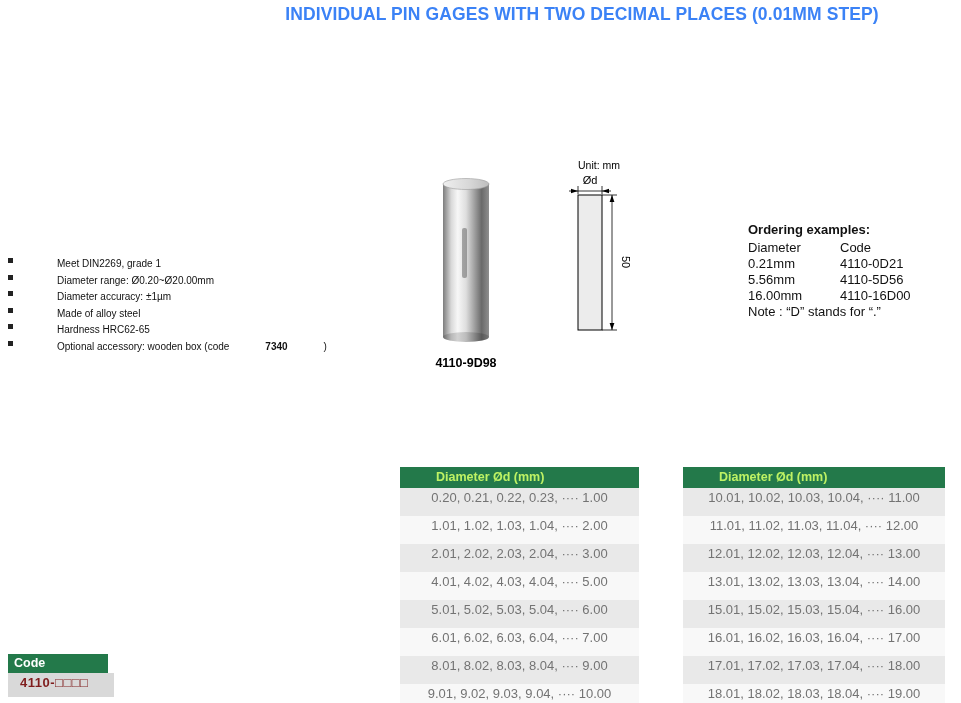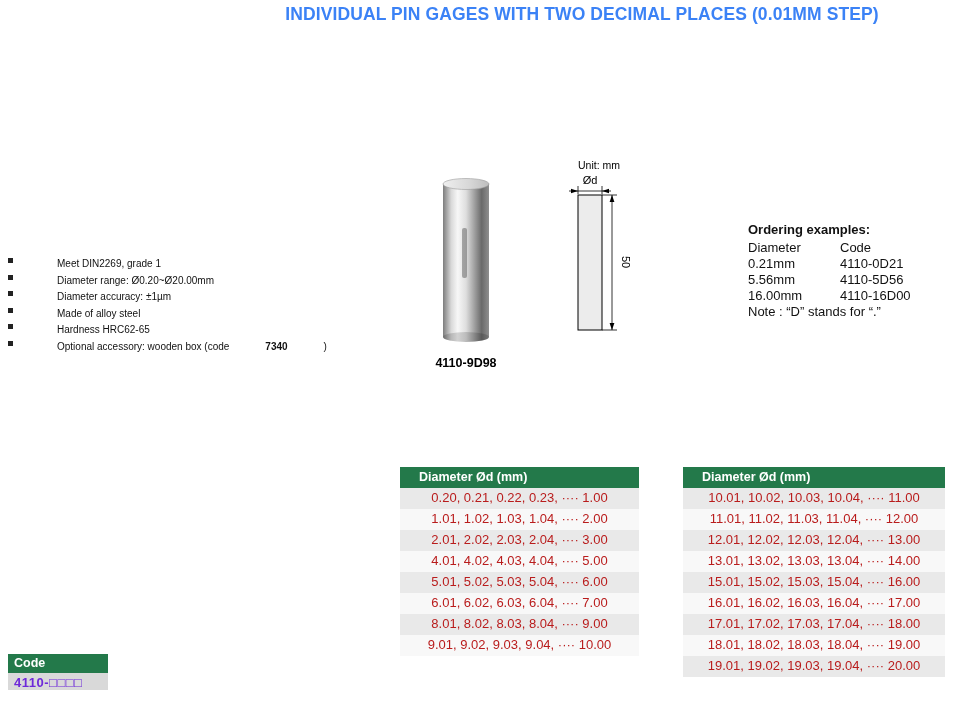--- a/index.html
+++ b/index.html
@@ -27,40 +27,40 @@
   .dim-drawing text{font-family:"Liberation Sans",sans-serif;fill:#000;}
   
   .ordering{position:absolute;left:748px;top:222px;font-size:13px;line-height:16px;}
   .ord-title{font-weight:700;height:18px;}
   .ord-row{display:flex;height:16px;}
   .ord-c1{width:92px;}
   .ord-note{height:16px;}
   
   .dtable{position:absolute;top:467px;}
   .dtable-header{
-    background:#23794a;color:#ffffff;font-weight:700;font-size:12.5px;
-    height:21px;line-height:21px;padding-left:19px;
+    background:#23794a;color:#bef264;font-weight:700;font-size:12.5px;
+    height:21px;line-height:21px;padding-left:36px;
   }
   .dtable-row{
-    height:21px;line-height:20.8px;text-align:center;font-size:13px;
-    background:#f8f8f8;color:#b91c1c;
+    height:28px;line-height:20.8px;text-align:center;font-size:13px;
+    background:#f8f8f8;color:#737373;
   }
   .dtable-row:nth-child(even){background:#e9e9e9;}
   .t-left{left:400px;width:239px;}
   .t-right{left:683px;width:262px;}
   
   .code-header{
     position:absolute;left:8px;top:654px;width:94px;height:19px;
     background:#23794a;color:#fff;font-weight:700;font-size:12.5px;
     line-height:19px;padding-left:6px;
   }
   .code-value{
-    position:absolute;left:8px;top:673px;width:94px;height:17px;
-    background:#d9d9d9;color:#6d28d9;font-weight:700;font-size:13px;
-    line-height:19px;padding-left:6px;letter-spacing:0.5px;
+    position:absolute;left:8px;top:673px;width:94px;height:24px;
+    background:#d9d9d9;color:#7f1d1d;font-weight:700;font-size:13px;
+    line-height:19px;padding-left:12px;letter-spacing:0.5px;
   }
 </style>
 </head>
 <body>
 
 <div class="page-title">INDIVIDUAL PIN GAGES WITH TWO DECIMAL PLACES (0.01MM STEP)</div>
 
 <ul class="features">
   <li>
     <span class="bullet"></span>

